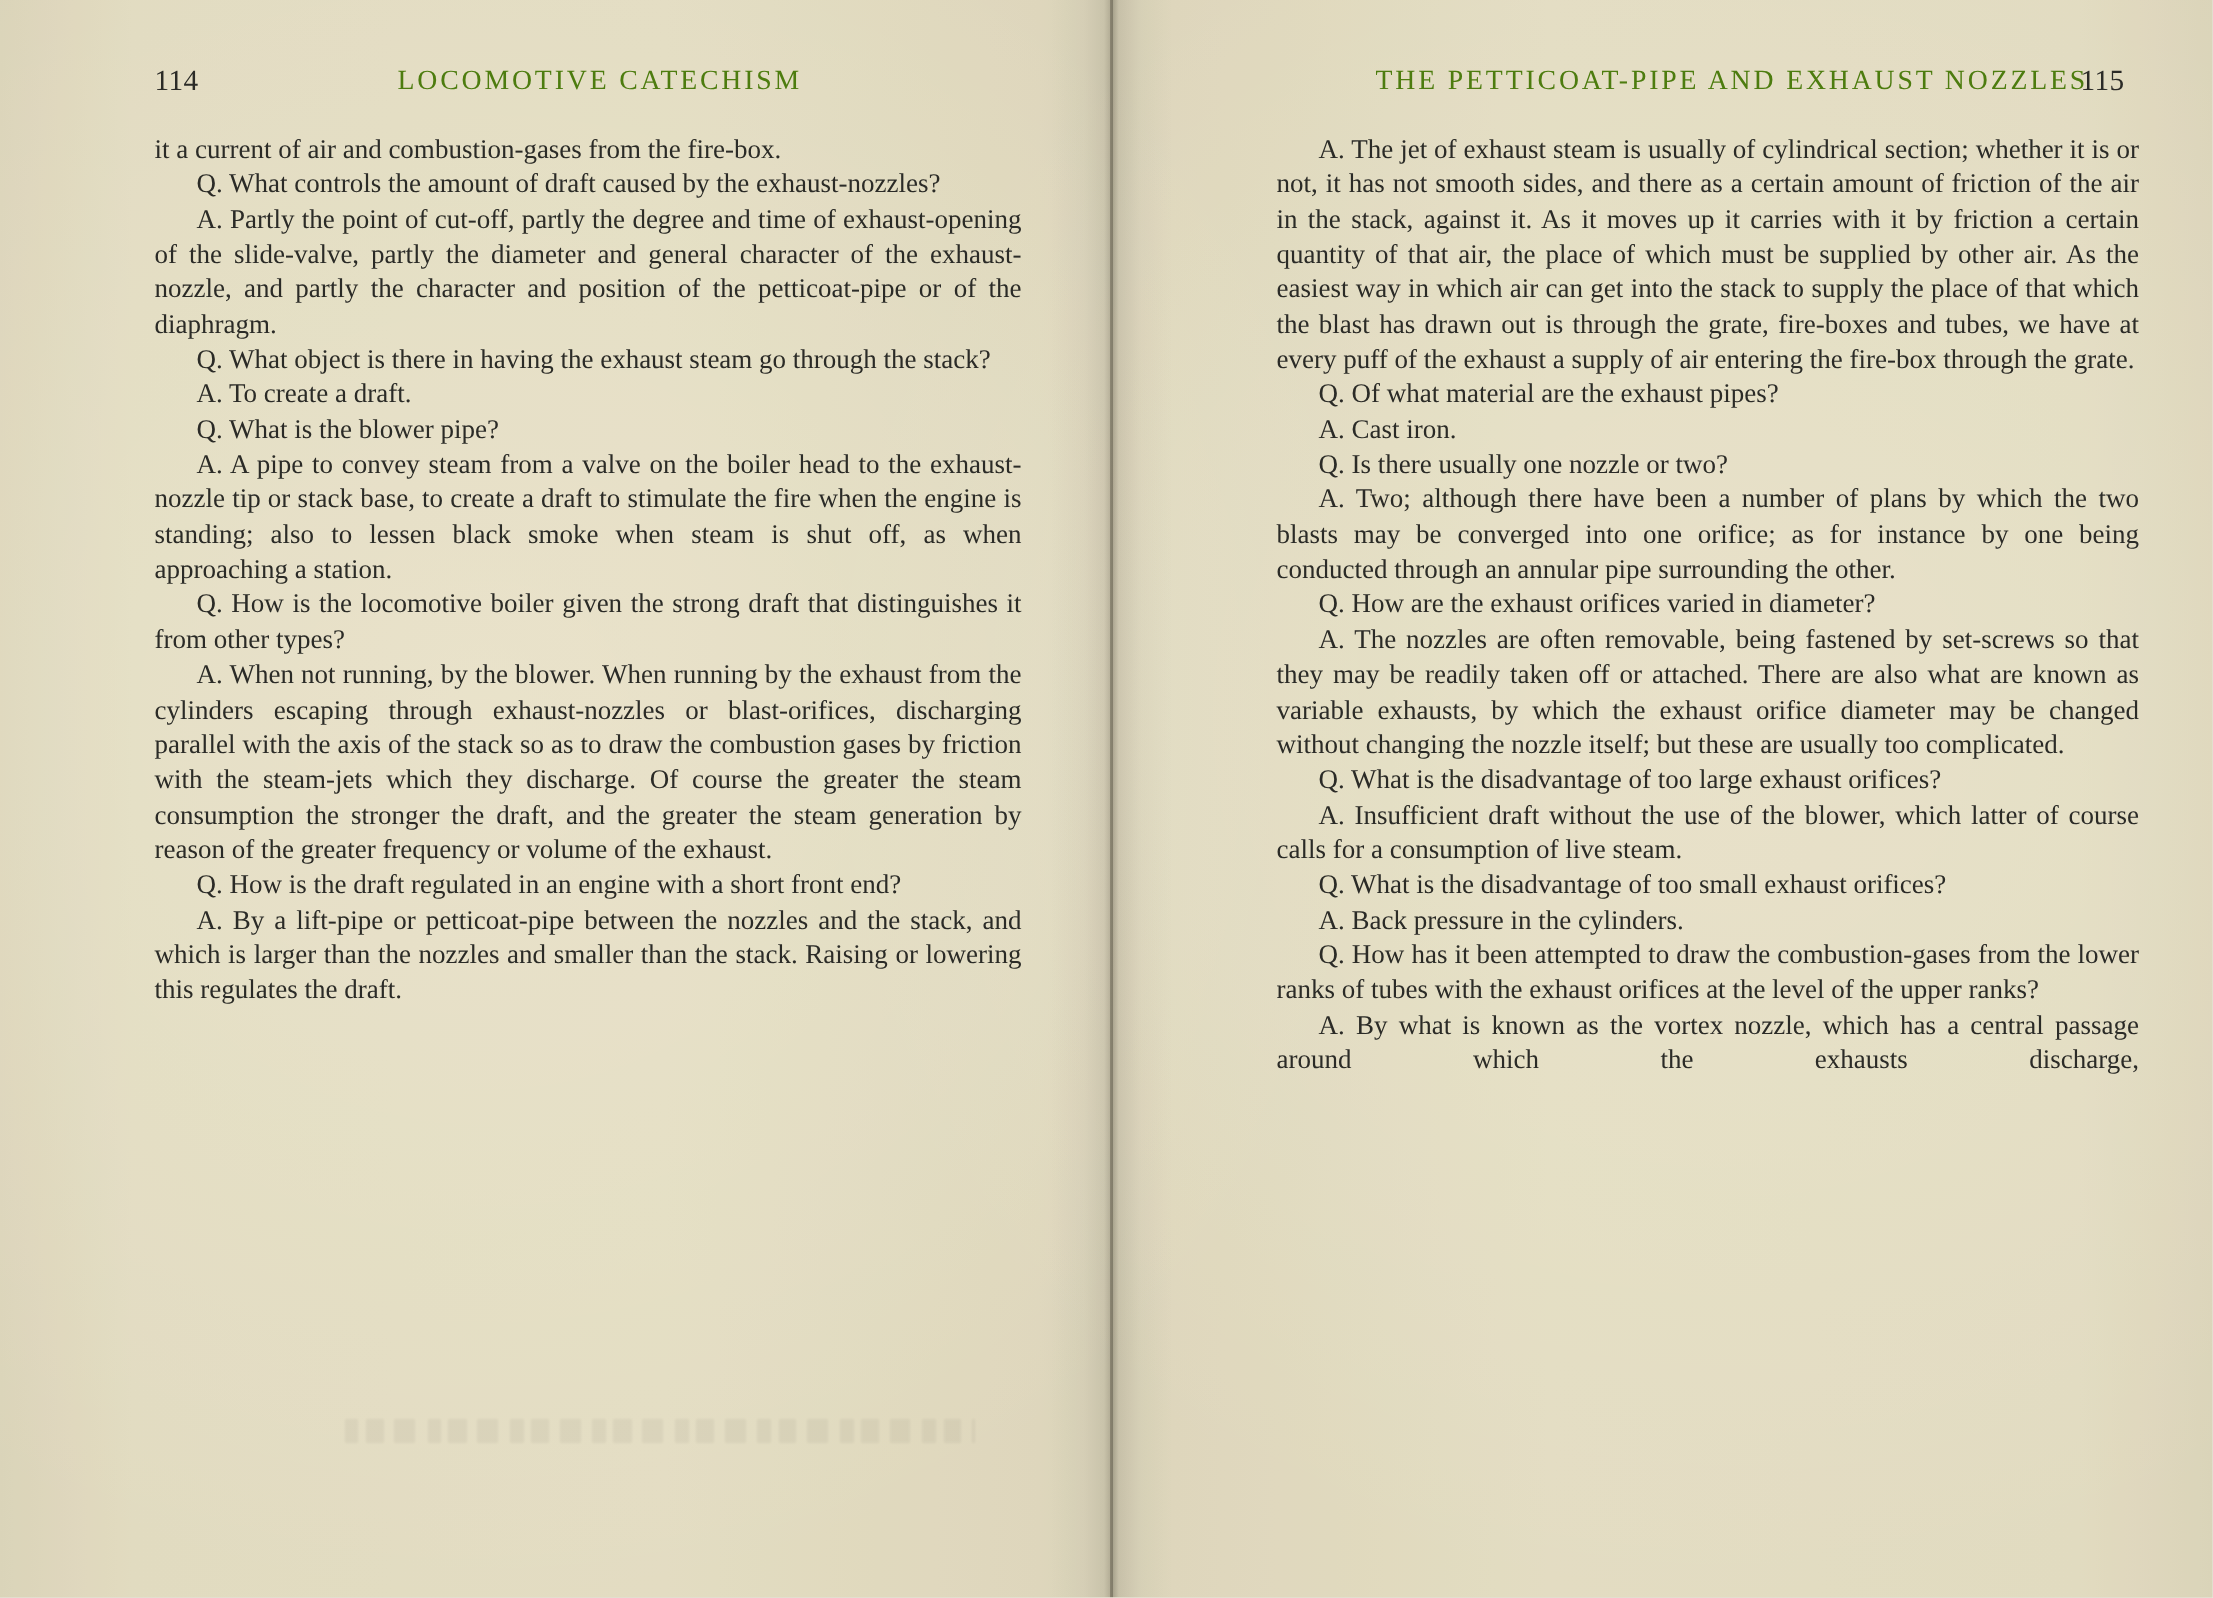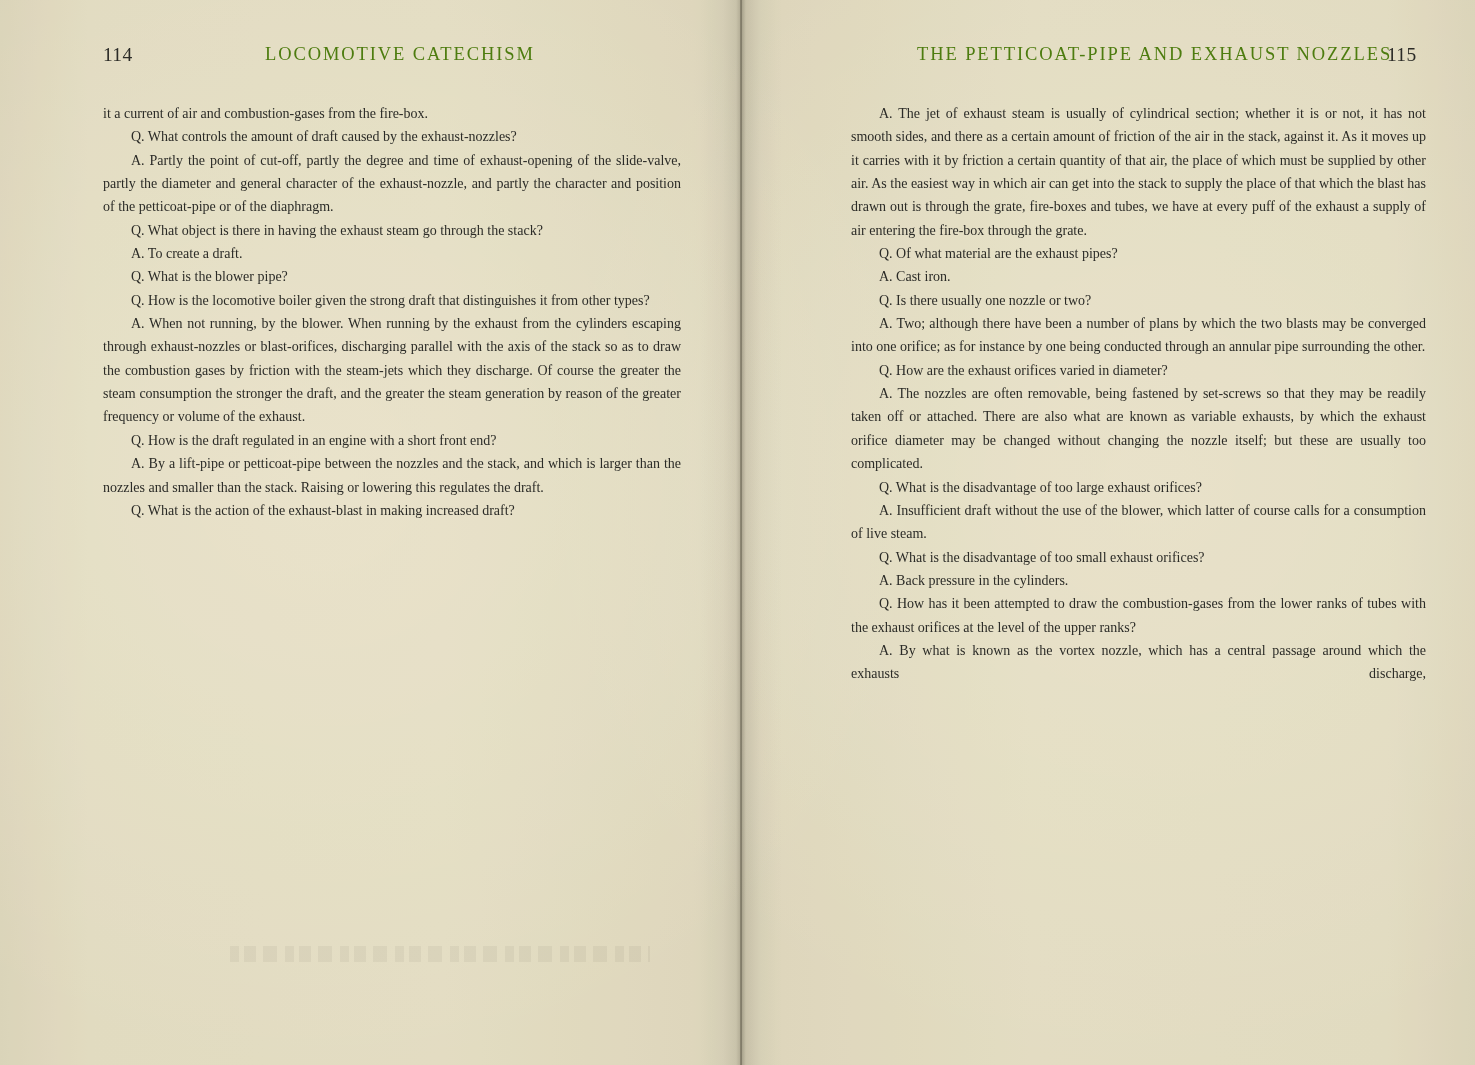--- a/index.html
+++ b/index.html
@@ -97,22 +97,22 @@
     white-space: nowrap;
     color: #4d7c0f;
   }
   .rh-left-folio  { left: 103px;  top: 44px; position: absolute; font-size: 19.5px; letter-spacing: 0.3px; }
   .rh-left-title  { left: 265px;  }
   .rh-right-title { left: 873px;  }
   .rh-right-folio { left: 1343px; top: 44px; position: absolute; font-size: 19.5px; letter-spacing: 0.3px; }
 
   .column {
     position: absolute;
-    top: 102px;
-    font-size: 14px;
+    top: 88px;
+    font-size: 18px;
     line-height: 23.35px;
     text-align: justify;
     text-justify: inter-word;
     hyphens: none;
   }
   .col-left  { left: 103px;  width: 578px; }
   .col-right { left: 807px;  width: 575px; }
 
   p {
     margin: 0;
@@ -141,25 +141,25 @@
 
     <div class="running-head rh-left-title">LOCOMOTIVE CATECHISM</div>
 
     <div class="column col-left">
       <p class="no-indent just-all">it a current of air and combustion-gases from the fire-box.</p>
       <p class="q just-all">Q. What controls the amount of draft caused by the exhaust-nozzles?</p>
       <p class="just-all">A. Partly the point of cut-off, partly the degree and time of exhaust-opening of the slide-valve, partly the diameter and general character of the exhaust-nozzle, and partly the character and position of the petticoat-pipe or of the diaphragm.</p>
       <p class="q just-all">Q. What object is there in having the exhaust steam go through the stack?</p>
       <p class="just-all">A. To create a draft.</p>
       <p class="q just-all">Q. What is the blower pipe?</p>
+      <p class="just-all">A. A pipe to convey steam from a valve on the boiler head to the exhaust-nozzle tip or stack base, to create a draft to stimulate the fire when the engine is standing; also to lessen black smoke when steam is shut off, as when approaching a station.</p>
       <p class="q just-all">Q. How is the locomotive boiler given the strong draft that distinguishes it from other types?</p>
       <p class="just-all">A. When not running, by the blower. When running by the exhaust from the cylinders escaping through exhaust-nozzles or blast-orifices, discharging parallel with the axis of the stack so as to draw the combustion gases by friction with the steam-jets which they discharge. Of course the greater the steam consumption the stronger the draft, and the greater the steam generation by reason of the greater frequency or volume of the exhaust.</p>
       <p class="q just-all">Q. How is the draft regulated in an engine with a short front end?</p>
       <p class="just-all">A. By a lift-pipe or petticoat-pipe between the nozzles and the stack, and which is larger than the nozzles and smaller than the stack. Raising or lowering this regulates the draft.</p>
-      <p class="q just-all">Q. What is the action of the exhaust-blast in making increased draft?</p>
     </div>
 
     <div class="showthrough"></div>
   </div>
 
   <div class="page-half page-right">
 
     <div class="running-head rh-right-title" style="left:133px;">THE PETTICOAT-PIPE AND EXHAUST NOZZLES</div>
 
     <div class="rh-right-folio" style="left:603px;">115</div>

